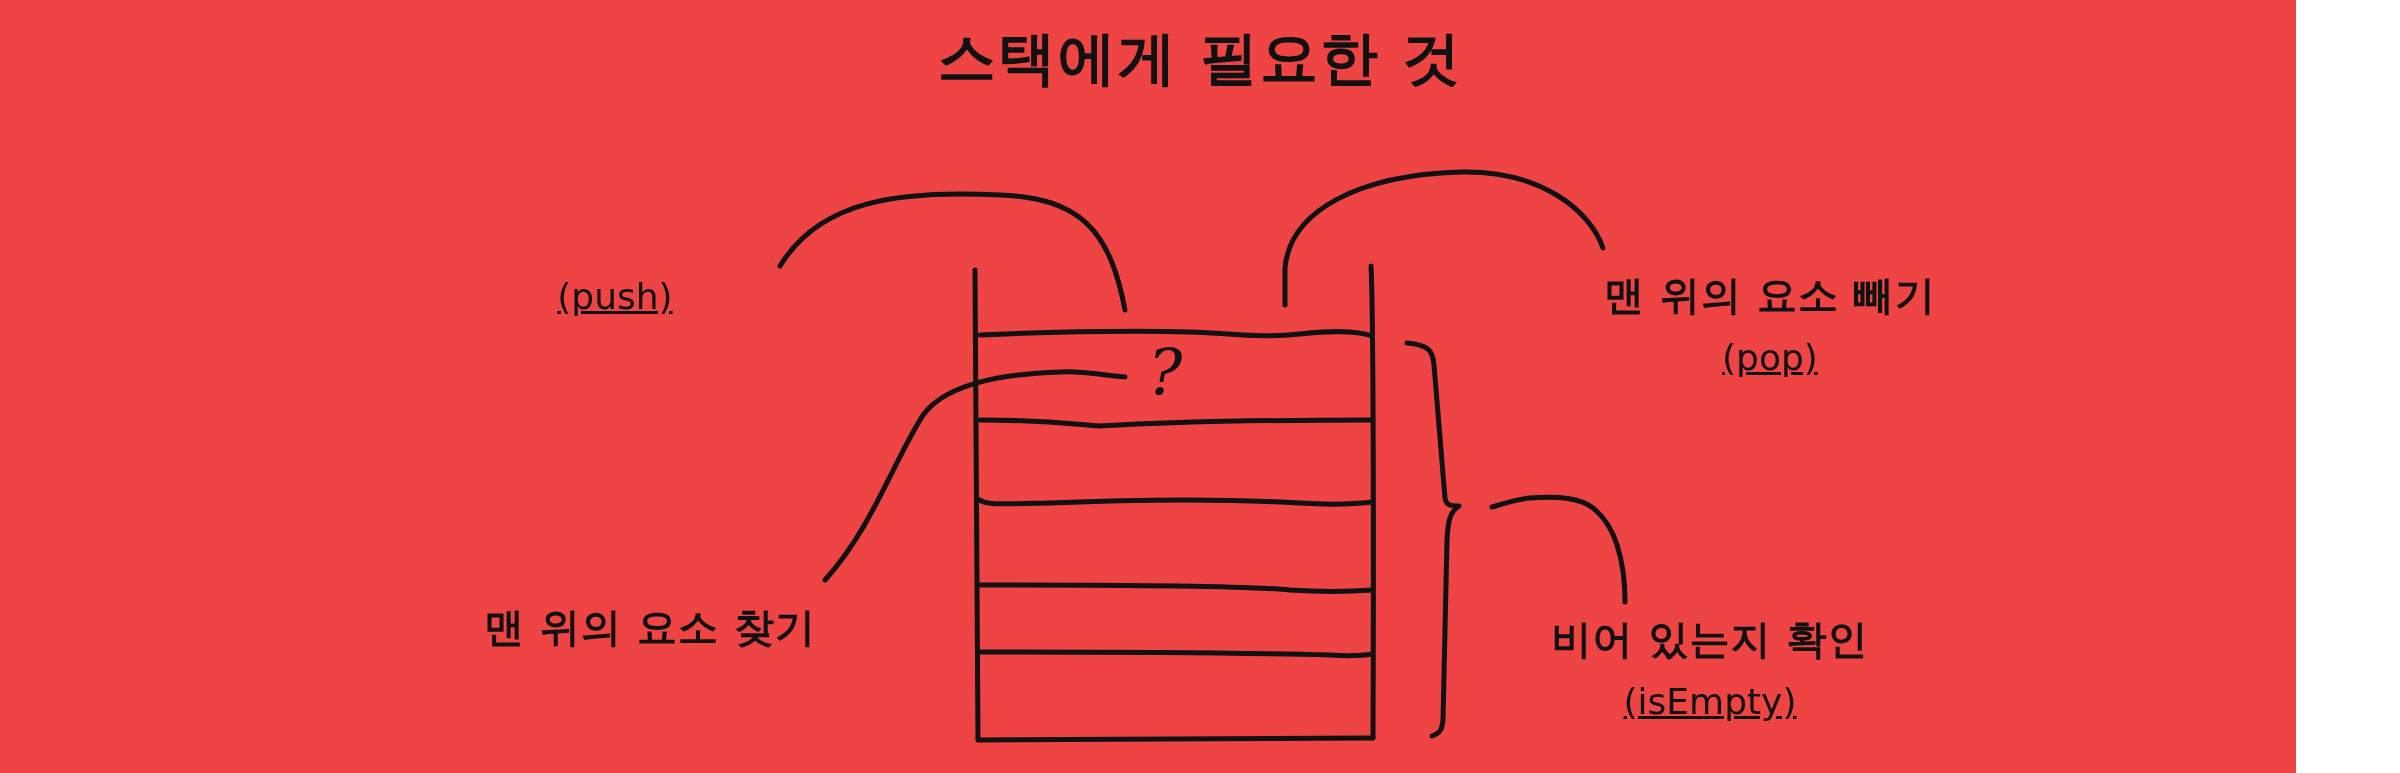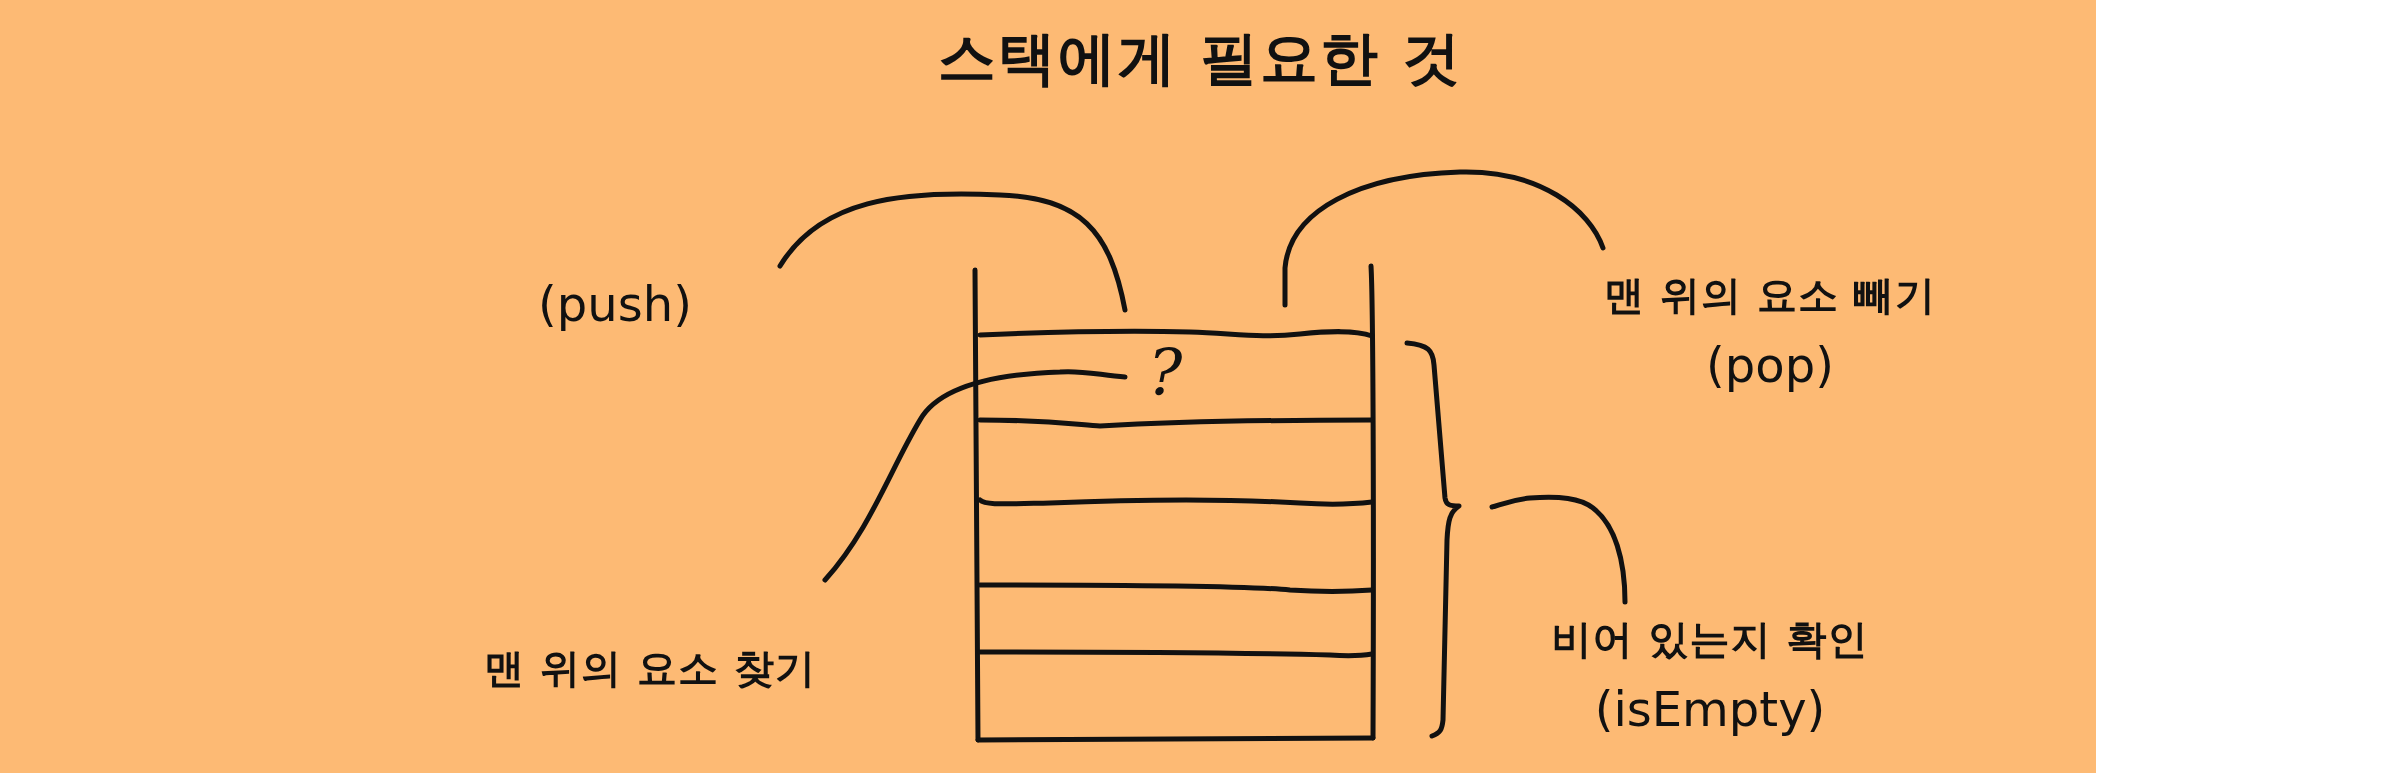--- a/index.html
+++ b/index.html
@@ -2,23 +2,23 @@
 <html><head>
   <meta charset="utf-8">
   <style>
     html, body {
       margin: 0;
       padding: 0;
       background: #ffffff;
     }
     .canvas {
       position: relative;
-      width: 2096px;
+      width: 2296px;
       height: 773px;
-      background: #fdba74;
+      background: #ef4444;
       overflow: hidden;
       font-family: "DejaVu Sans", sans-serif;
       color: #111111;
     }
     .title {
       position: absolute;
       left: 0;
       width: 2400px;
       top: 20px;
       text-align: center;
@@ -34,26 +34,27 @@
     }
     .label .ko {
       display: block;
       font-size: 40px;
       font-weight: bold;
       white-space: nowrap;
       letter-spacing: 1px;
     }
     .label .en {
       display: block;
-      font-size: 48px;
+      font-size: 36px;
       margin-top: 14px;
       white-space: nowrap;
+      text-decoration: underline;
     }
     #label-push  { left: 420px;  top: 262px; width: 390px; }
-    #label-top   { left: 460px;  top: 600px; width: 380px; margin-top: 41px; }
+    #label-top   { left: 460px;  top: 600px; width: 380px; }
     #label-pop   { left: 1580px; top: 268px; width: 380px; }
     #label-empty { left: 1520px; top: 612px; width: 380px; }
 
     .qmark {
       position: absolute;
       left: 1148px;
       top: 336px;
       font-size: 64px;
       font-family: "DejaVu Serif", serif;
       font-style: italic;

